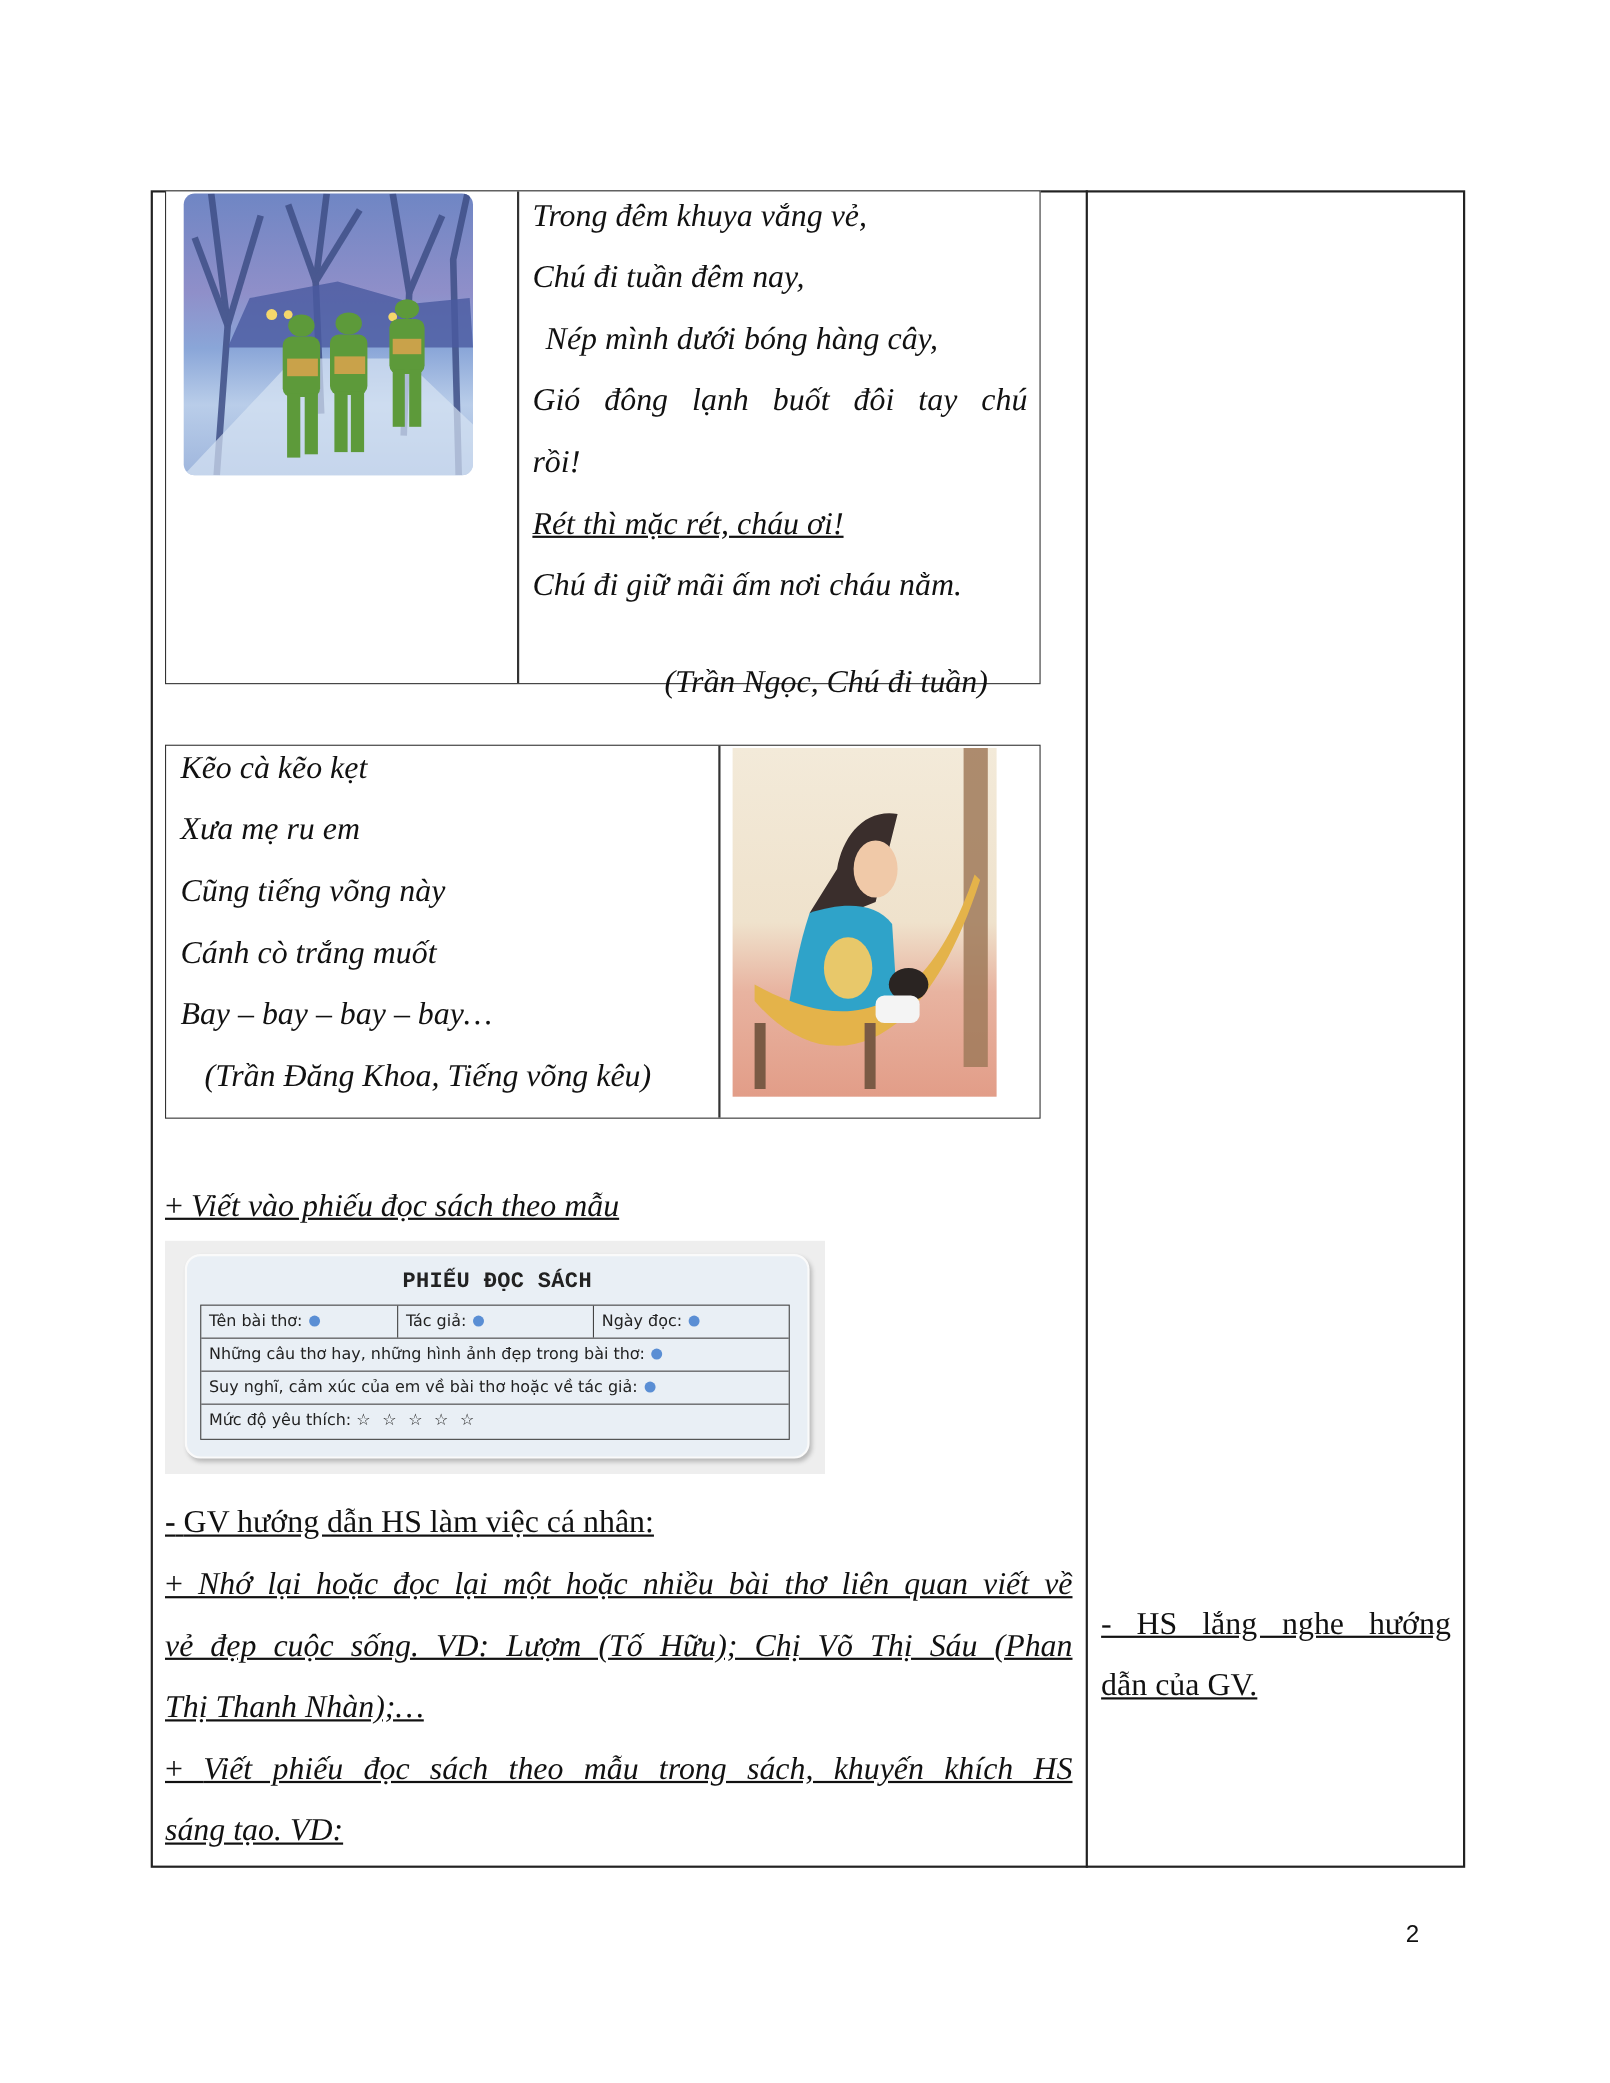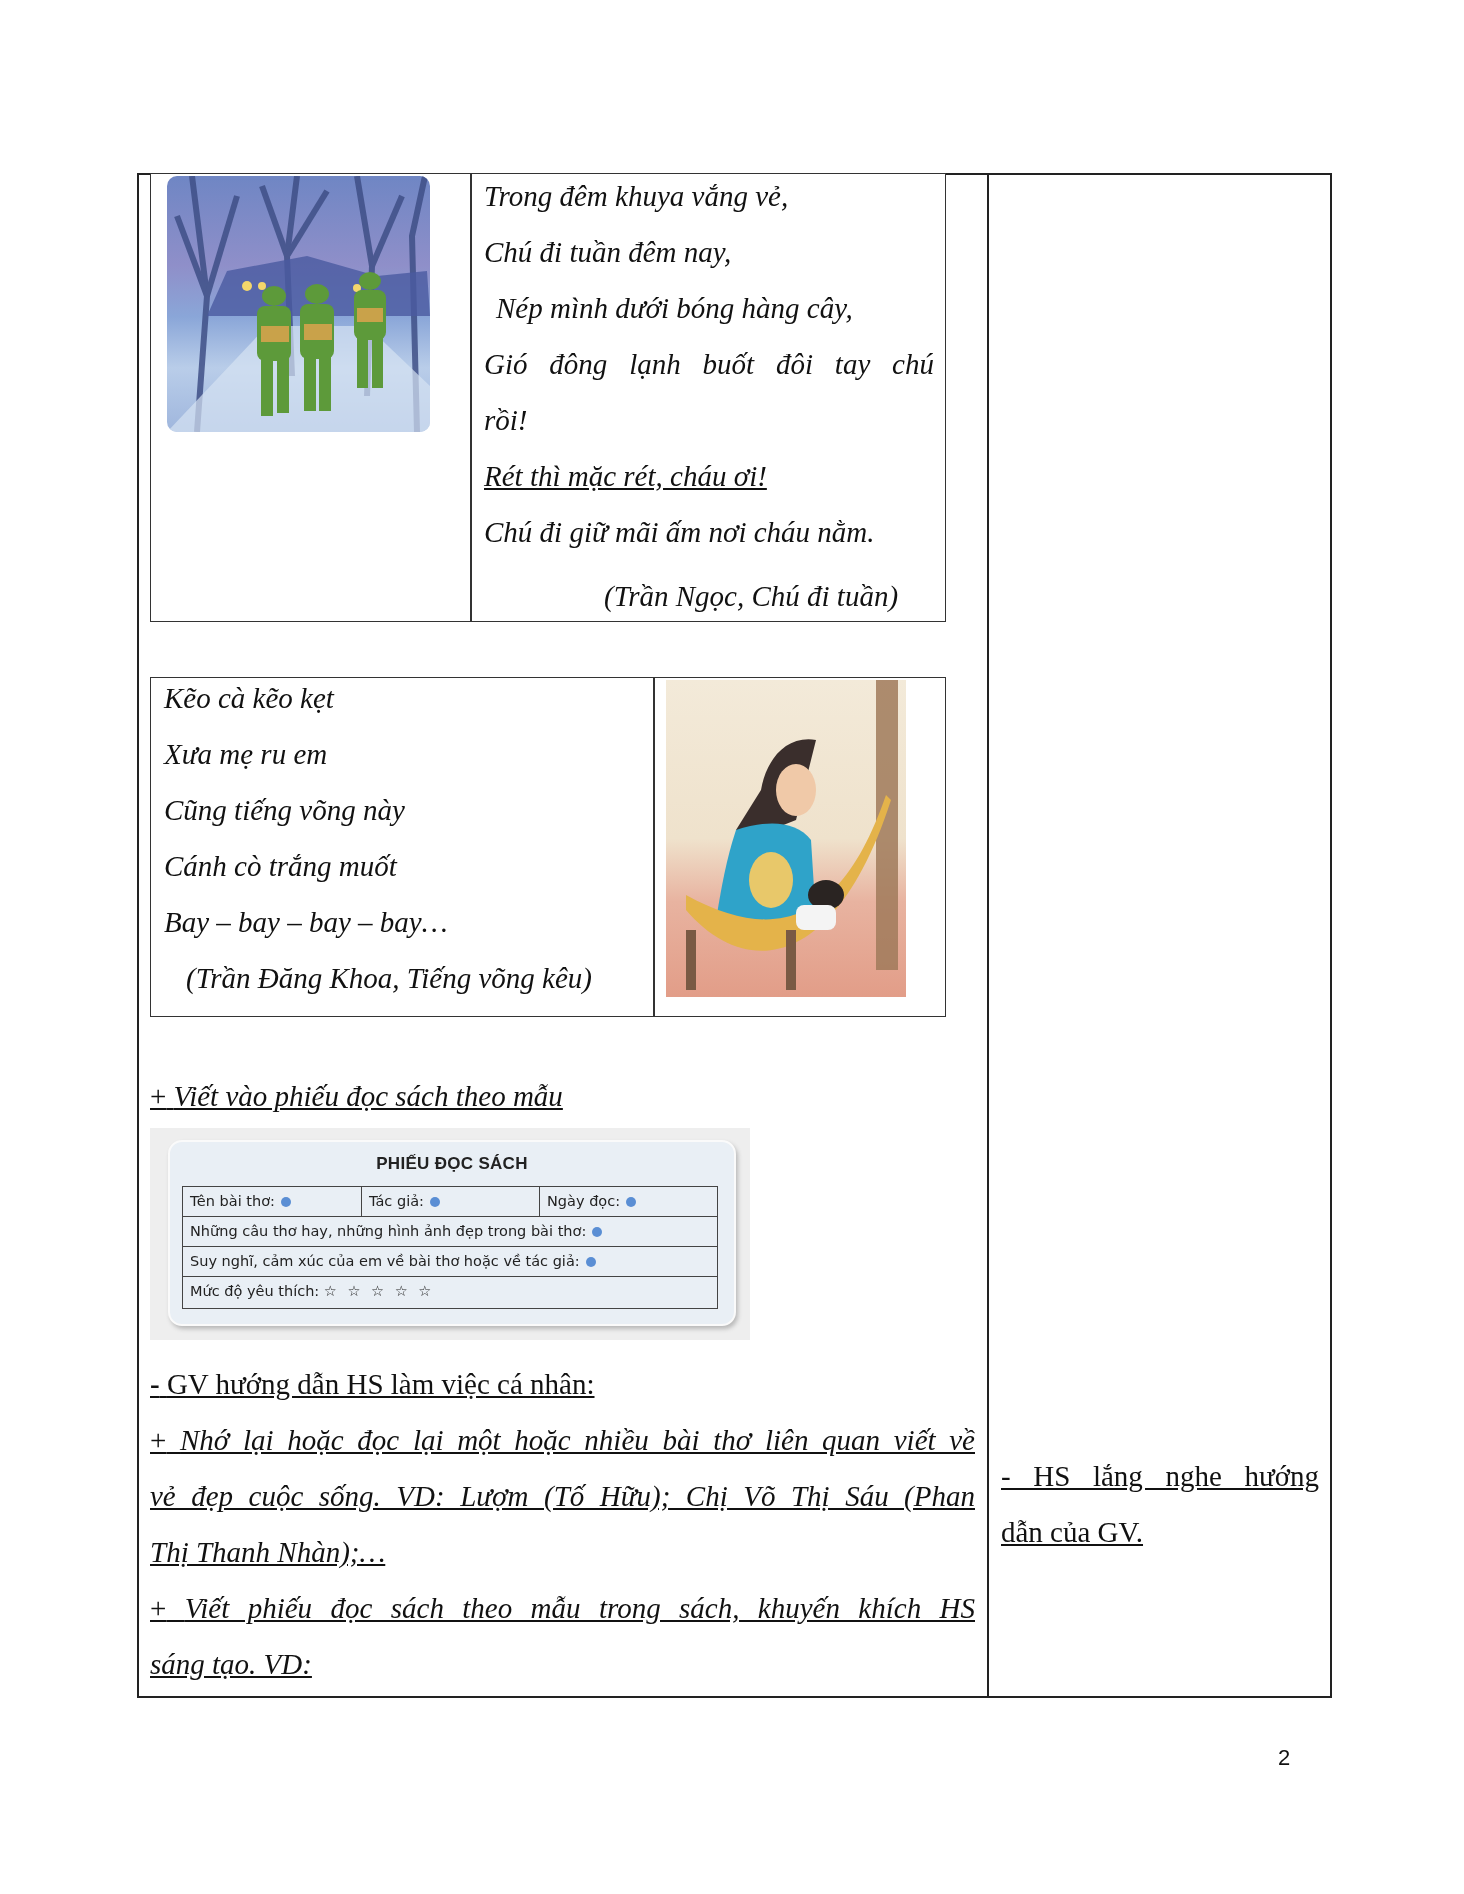--- a/index.html
+++ b/index.html
@@ -29,21 +29,21 @@
     background: linear-gradient(180deg, #6f86c4 0%, #8f8fc9 35%, #8aa6d8 55%, #b9cde9 75%, #9fb6dd 100%); }
   .illus-hammock { position: absolute; left: 666px; top: 680px; width: 240px; height: 317px; overflow: hidden;
     background: linear-gradient(180deg, #f3ead9 0%, #efe2cc 50%, #e8b3a0 70%, #e29d88 100%); }
 
   
   .slip-bg { position: absolute; left: 150px; top: 1128px; width: 600px; height: 212px;
     background: #eeeeee; }
   .slip-card { position: absolute; left: 168px; top: 1140px; width: 568px; height: 186px;
     background: #e9eff5; border: 2px solid #fafafa; border-radius: 14px; box-shadow: 2px 3px 4px #b9b9b9; box-sizing: border-box; }
   .slip-title { position: absolute; left: 0; width: 100%; top: 12px; text-align: center;
-    font-family: Liberation Sans, sans-serif; font-size: 17px; font-weight: bold; color: #222; letter-spacing: 0.3px; }
+    font-family: Liberation Mono, monospace; font-size: 20px; font-weight: bold; color: #222; letter-spacing: 0.3px; }
   .slip-table { position: absolute; left: 182px; top: 1186px; width: 536px; height: 123px;
     border: 1.5px solid #444; box-sizing: border-box; }
   .slip-row { position: absolute; left: 0; width: 100%; height: 30px; border-bottom: 1.5px solid #444; box-sizing: border-box;
     font-family: "DejaVu Sans", sans-serif; font-size: 14.5px; color: #222; line-height: 28px; }
   .slip-row:last-child { border-bottom: none; }
   .slip-cell { position: absolute; top: 0; height: 100%; padding-left: 7px; box-sizing: border-box; white-space: nowrap; }
   .slip-cell + .slip-cell { border-left: 1.5px solid #444; }
   .dot { display: inline-block; width: 10px; height: 10px; border-radius: 50%; background: #5a8ed4; margin-left: 6px; vertical-align: -1px; }
   .stars { letter-spacing: 3px; }
 
@@ -98,21 +98,21 @@
   </svg>
 </div>
 <div>
   <div class="poem-line" style="left:484px; top:168px;">Trong đêm khuya vắng vẻ,</div>
   <div class="poem-line" style="left:484px; top:224px;">Chú đi tuần đêm nay,</div>
   <div class="poem-line" style="left:484px; top:280px;margin-left:12px;">Nép mình dưới bóng hàng cây,</div>
   <div class="poem-line justify" style="left:484px; top:336px; width:450px; word-spacing:8px;">Gió đông lạnh buốt đôi tay chú</div>
   <div class="poem-line" style="left:484px; top:392px;">rồi!</div>
   <div class="poem-line" style="left:484px; top:448px;text-decoration:underline;">Rét thì mặc rét, cháu ơi!</div>
   <div class="poem-line" style="left:484px; top:504px;">Chú đi giữ mãi ấm nơi cháu nằm.</div>
-  <div class="poem-line" style="left:604px; top:568px;">(Trần Ngọc, Chú đi tuần)</div>
+  <div class="poem-line" style="left:604px; top:592px;">(Trần Ngọc, Chú đi tuần)</div>
 </div>
 
 <div class="inner" style="left:150px; top:677px; width:796px; height:340px;">
   <div class="vline" style="left:502px;"></div>
 </div>
 <div>
   <div class="poem-line" style="left:164px; top:670px;">Kẽo cà kẽo kẹt</div>
   <div class="poem-line" style="left:164px; top:726px;">Xưa mẹ ru em</div>
   <div class="poem-line" style="left:164px; top:782px;">Cũng tiếng võng này</div>
   <div class="poem-line" style="left:164px; top:838px;">Cánh cò trắng muốt</div>

